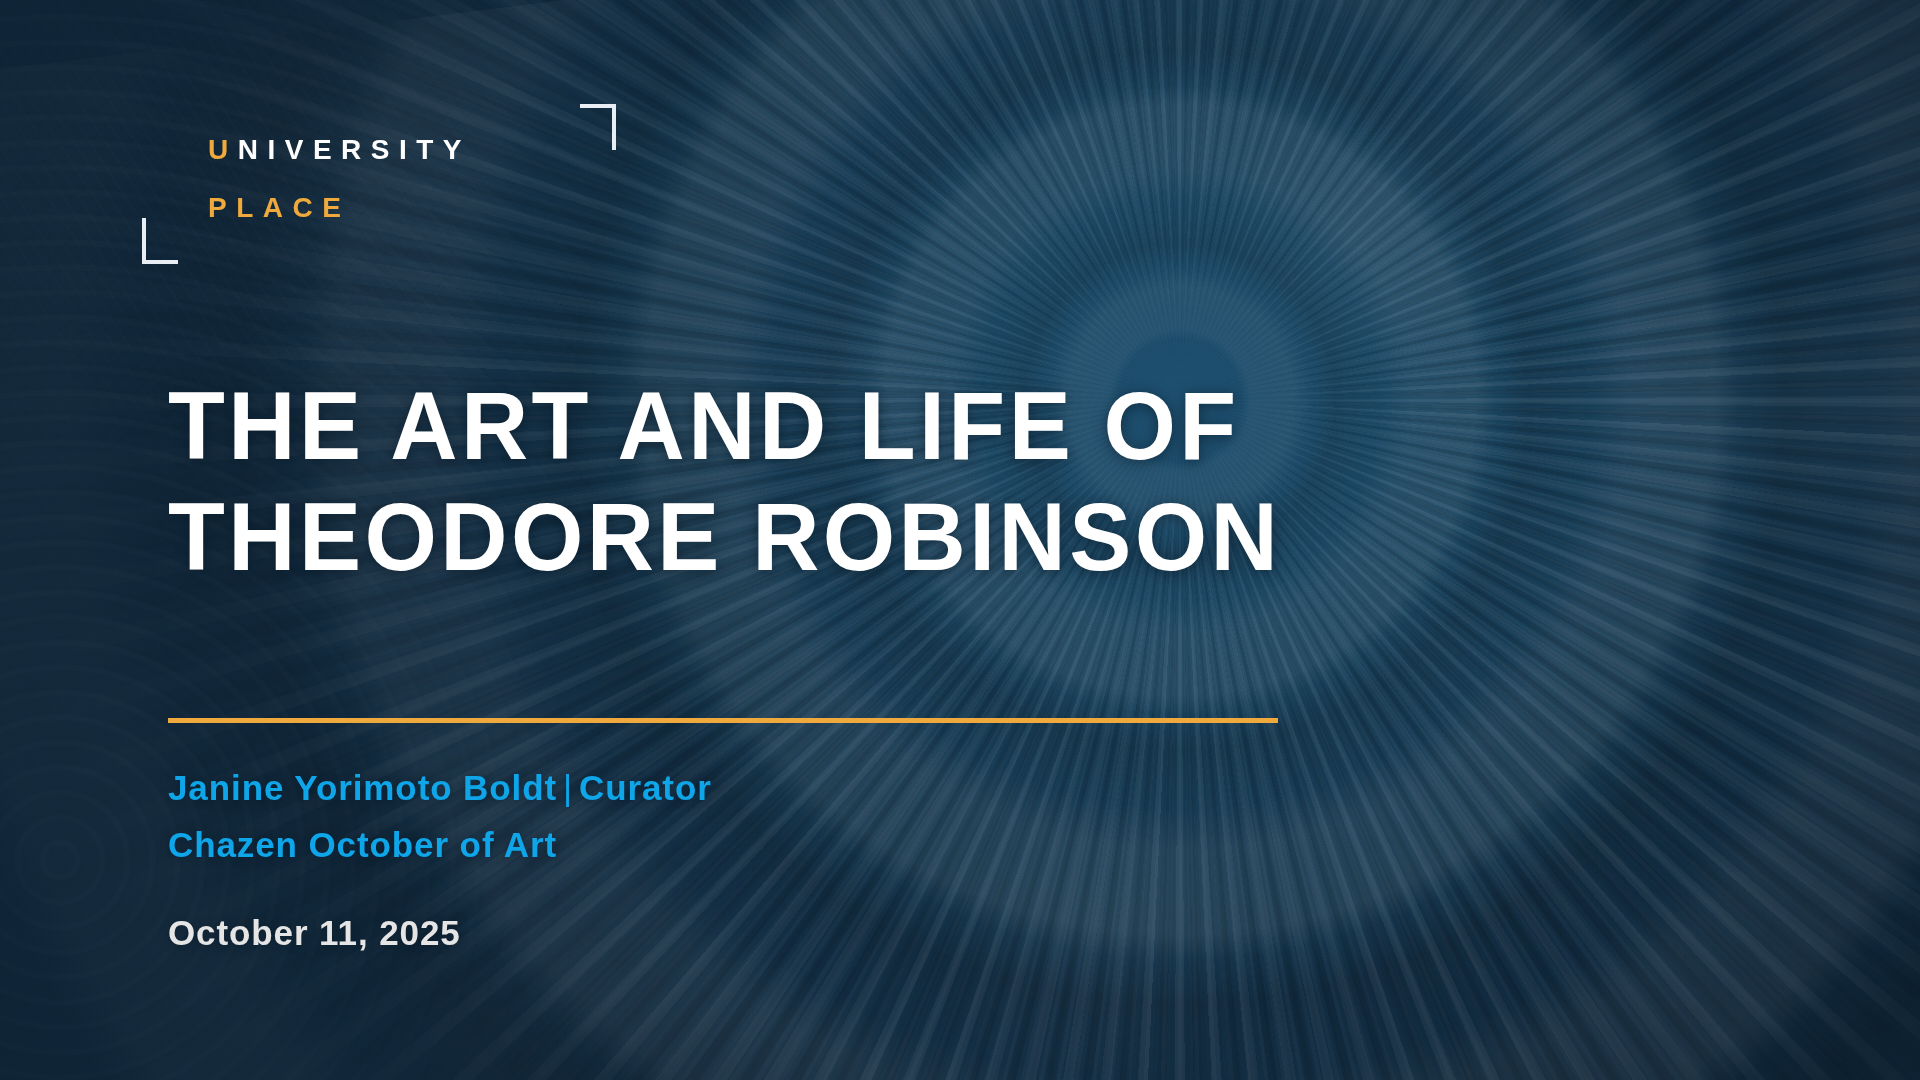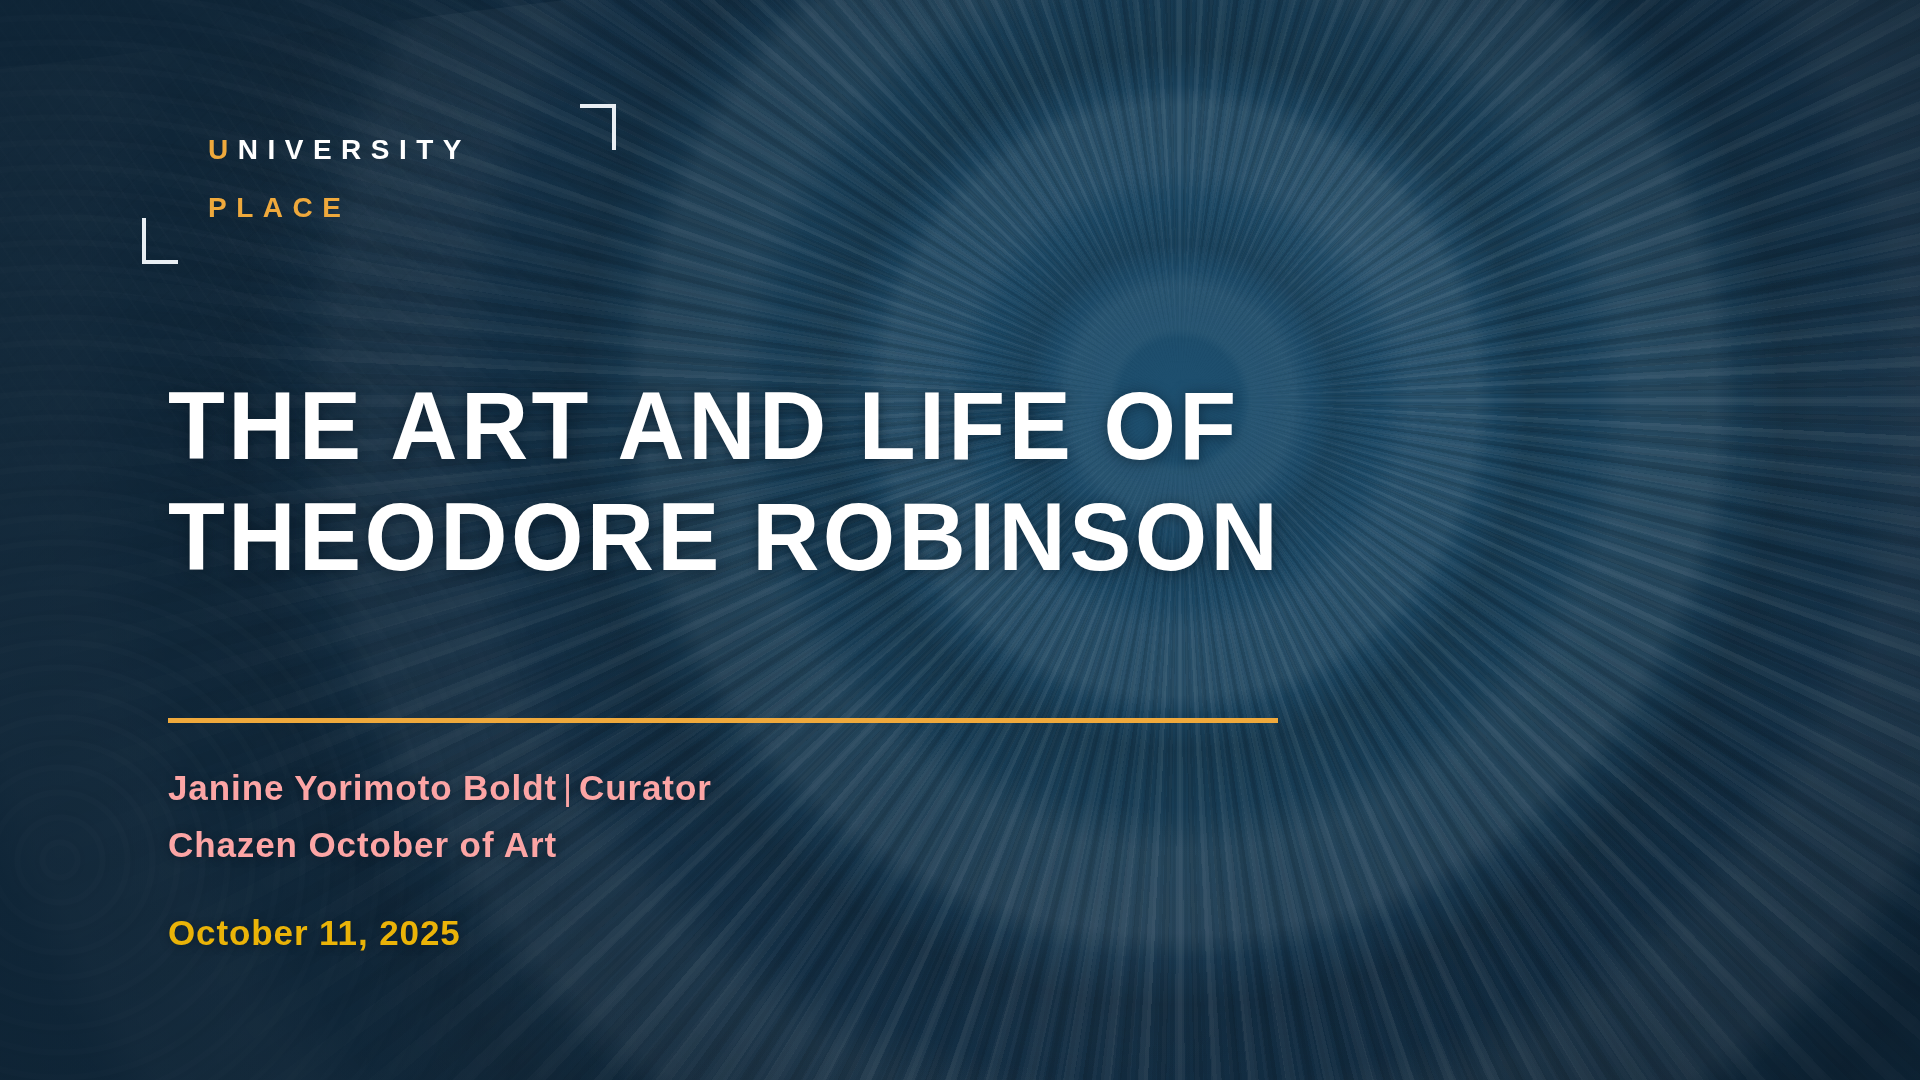--- a/index.html
+++ b/index.html
@@ -230,31 +230,31 @@
     left: 168px;
     top: 760px;
     width: 1200px;
   }
   .meta-line {
     font-family: "Liberation Sans", "DejaVu Sans", sans-serif;
     font-weight: 700;
     font-size: 35px;
     line-height: 1.62;
     letter-spacing: 0.9px;
-    color: #fca5a5;
+    color: #0ea5e9;
     white-space: nowrap;
     text-shadow: 0 1px 8px rgba(5,20,33,0.5);
   }
   .meta-sep { font-weight: 400; padding: 0 6px; }
   #meta-date {
     margin-top: 40px;
     font-weight: 700;
     font-size: 35px;
     letter-spacing: 0.9px;
-    color: #eab308;
+    color: #e5e5e5;
     white-space: nowrap;
     text-shadow: 0 1px 8px rgba(5,20,33,0.5);
   }
 </style>
 </head>
 <body>
 
 <div id="slide">
 
   <div class="bg-layer" id="bg-base"></div>

